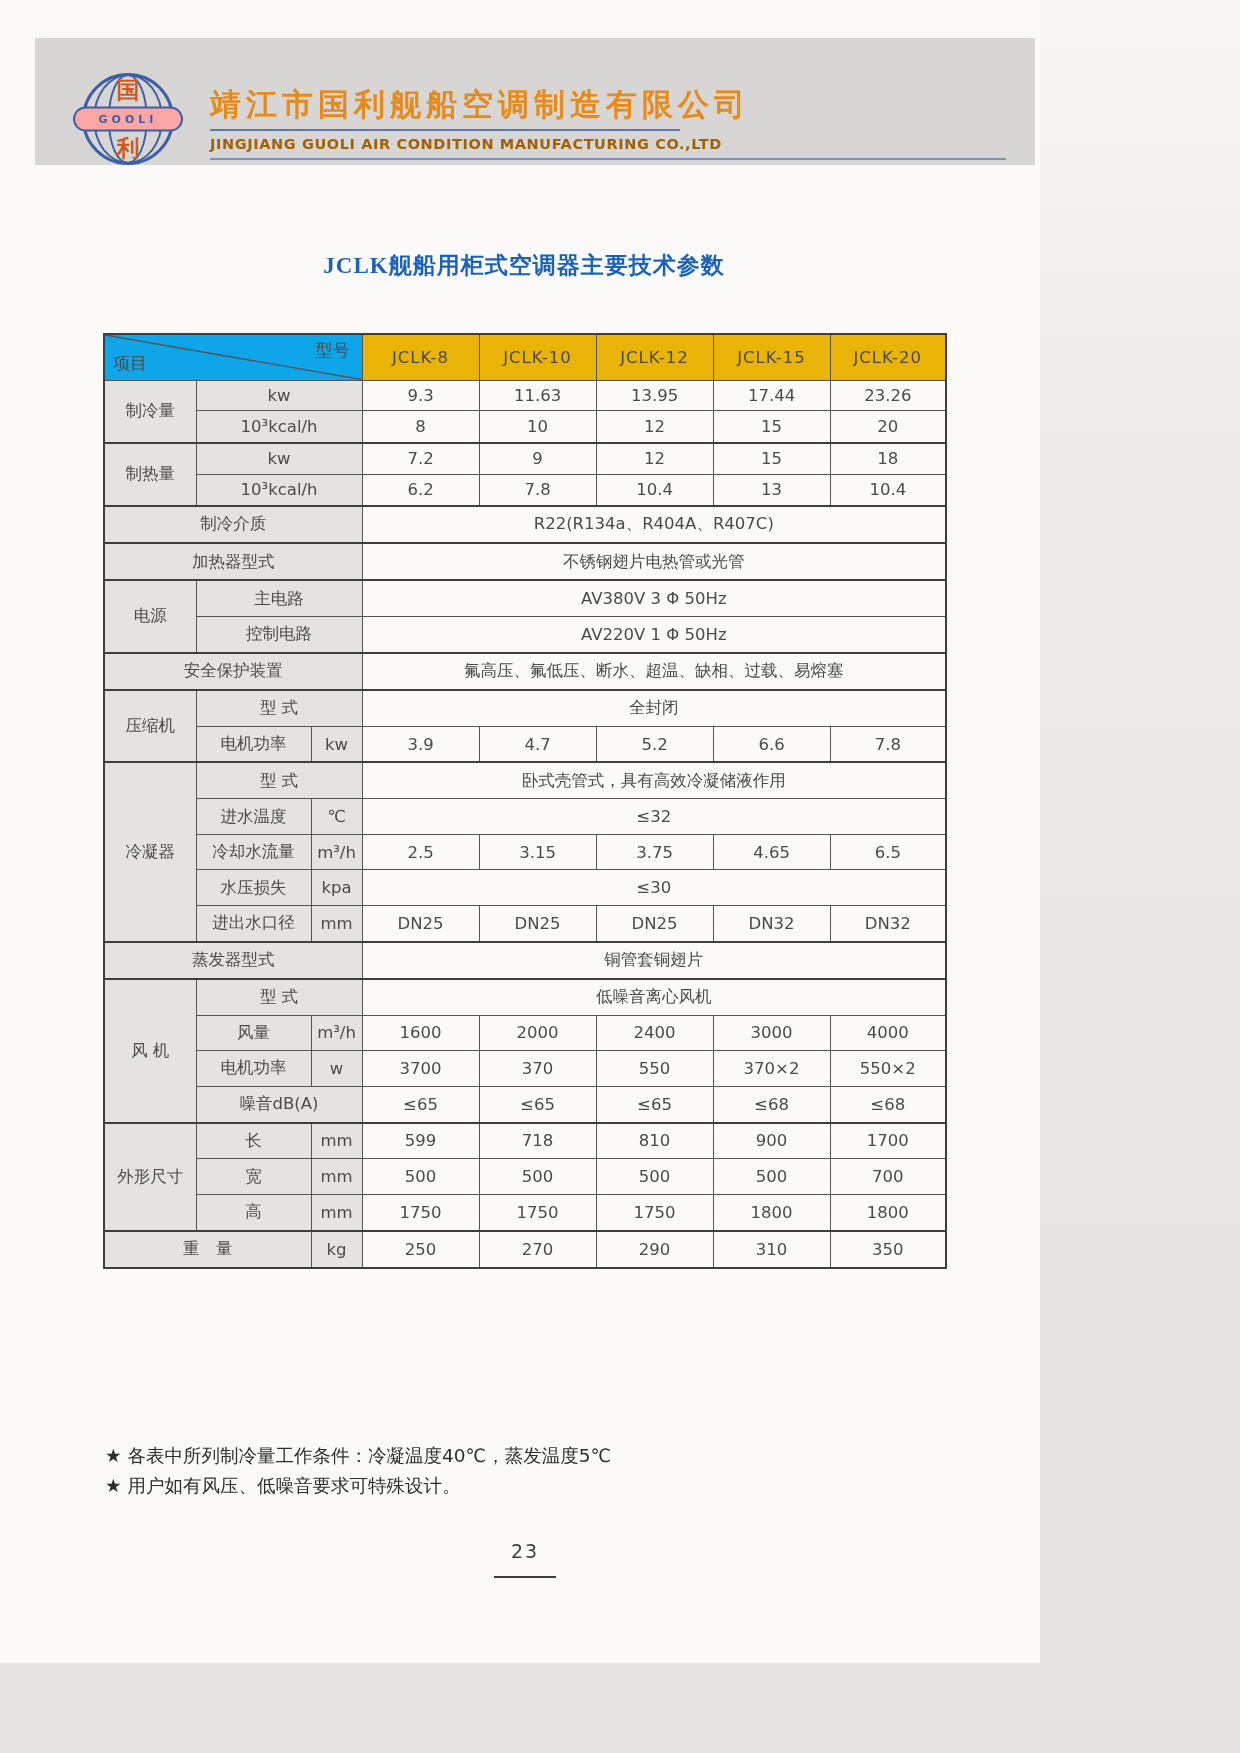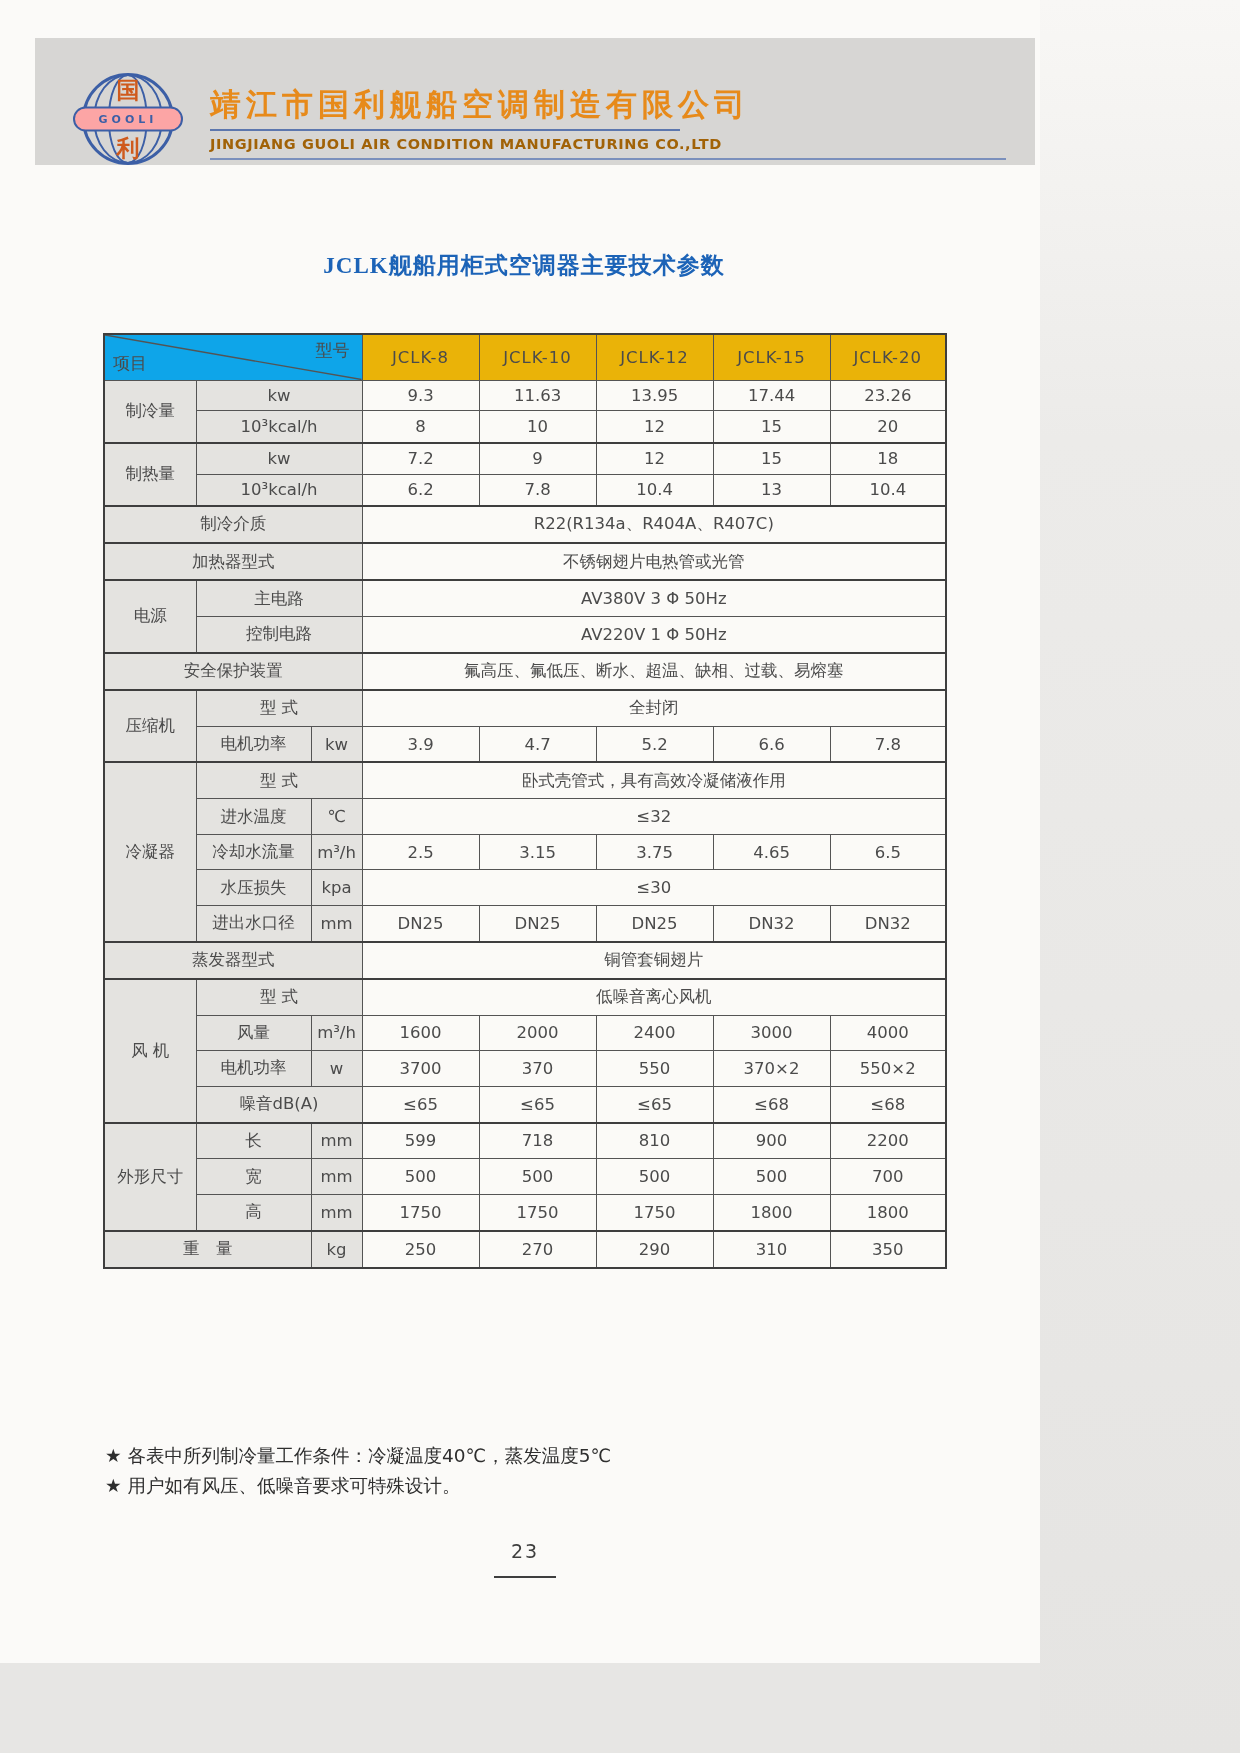--- a/index.html
+++ b/index.html
@@ -255,21 +255,21 @@
         <td class="val">≤68</td>
       </tr>
       <tr class="thick">
         <td rowspan="3" class="lbl">外形尺寸</td>
         <td class="lbl">长</td>
         <td class="lbl">mm</td>
         <td class="val">599</td>
         <td class="val">718</td>
         <td class="val">810</td>
         <td class="val">900</td>
-        <td class="val">2200</td>
+        <td class="val">1700</td>
       </tr>
       <tr>
         <td class="lbl">宽</td>
         <td class="lbl">mm</td>
         <td class="val">500</td>
         <td class="val">500</td>
         <td class="val">500</td>
         <td class="val">500</td>
         <td class="val">700</td>
       </tr>

